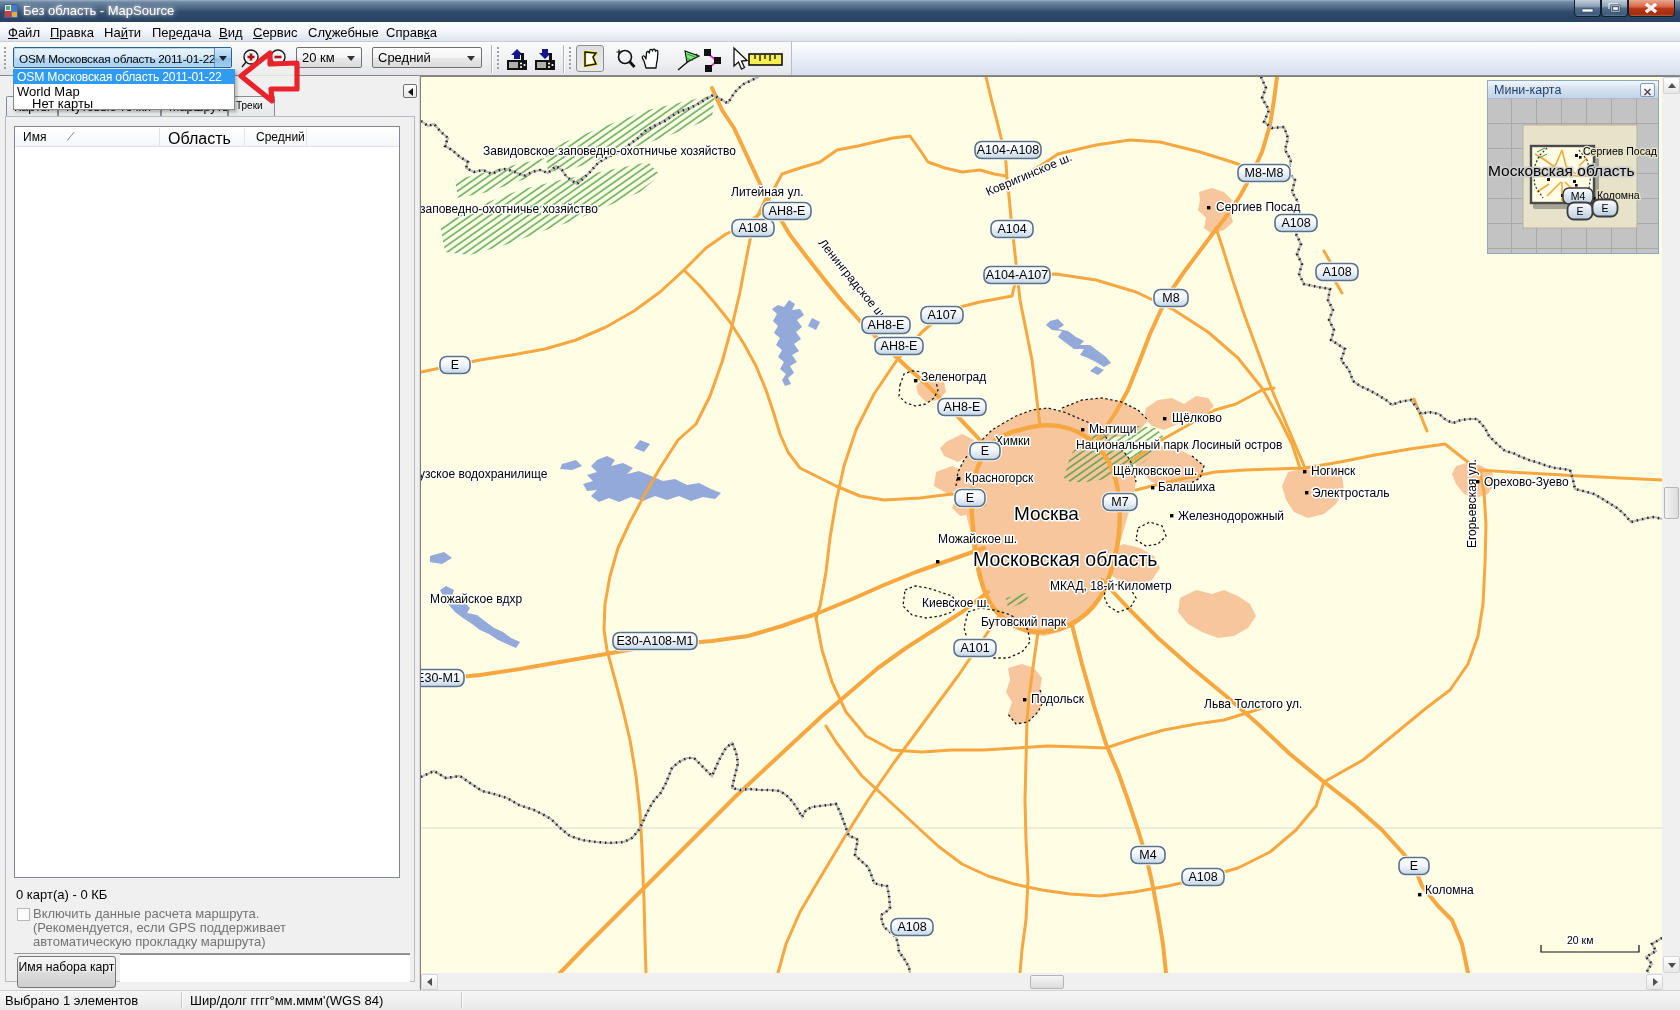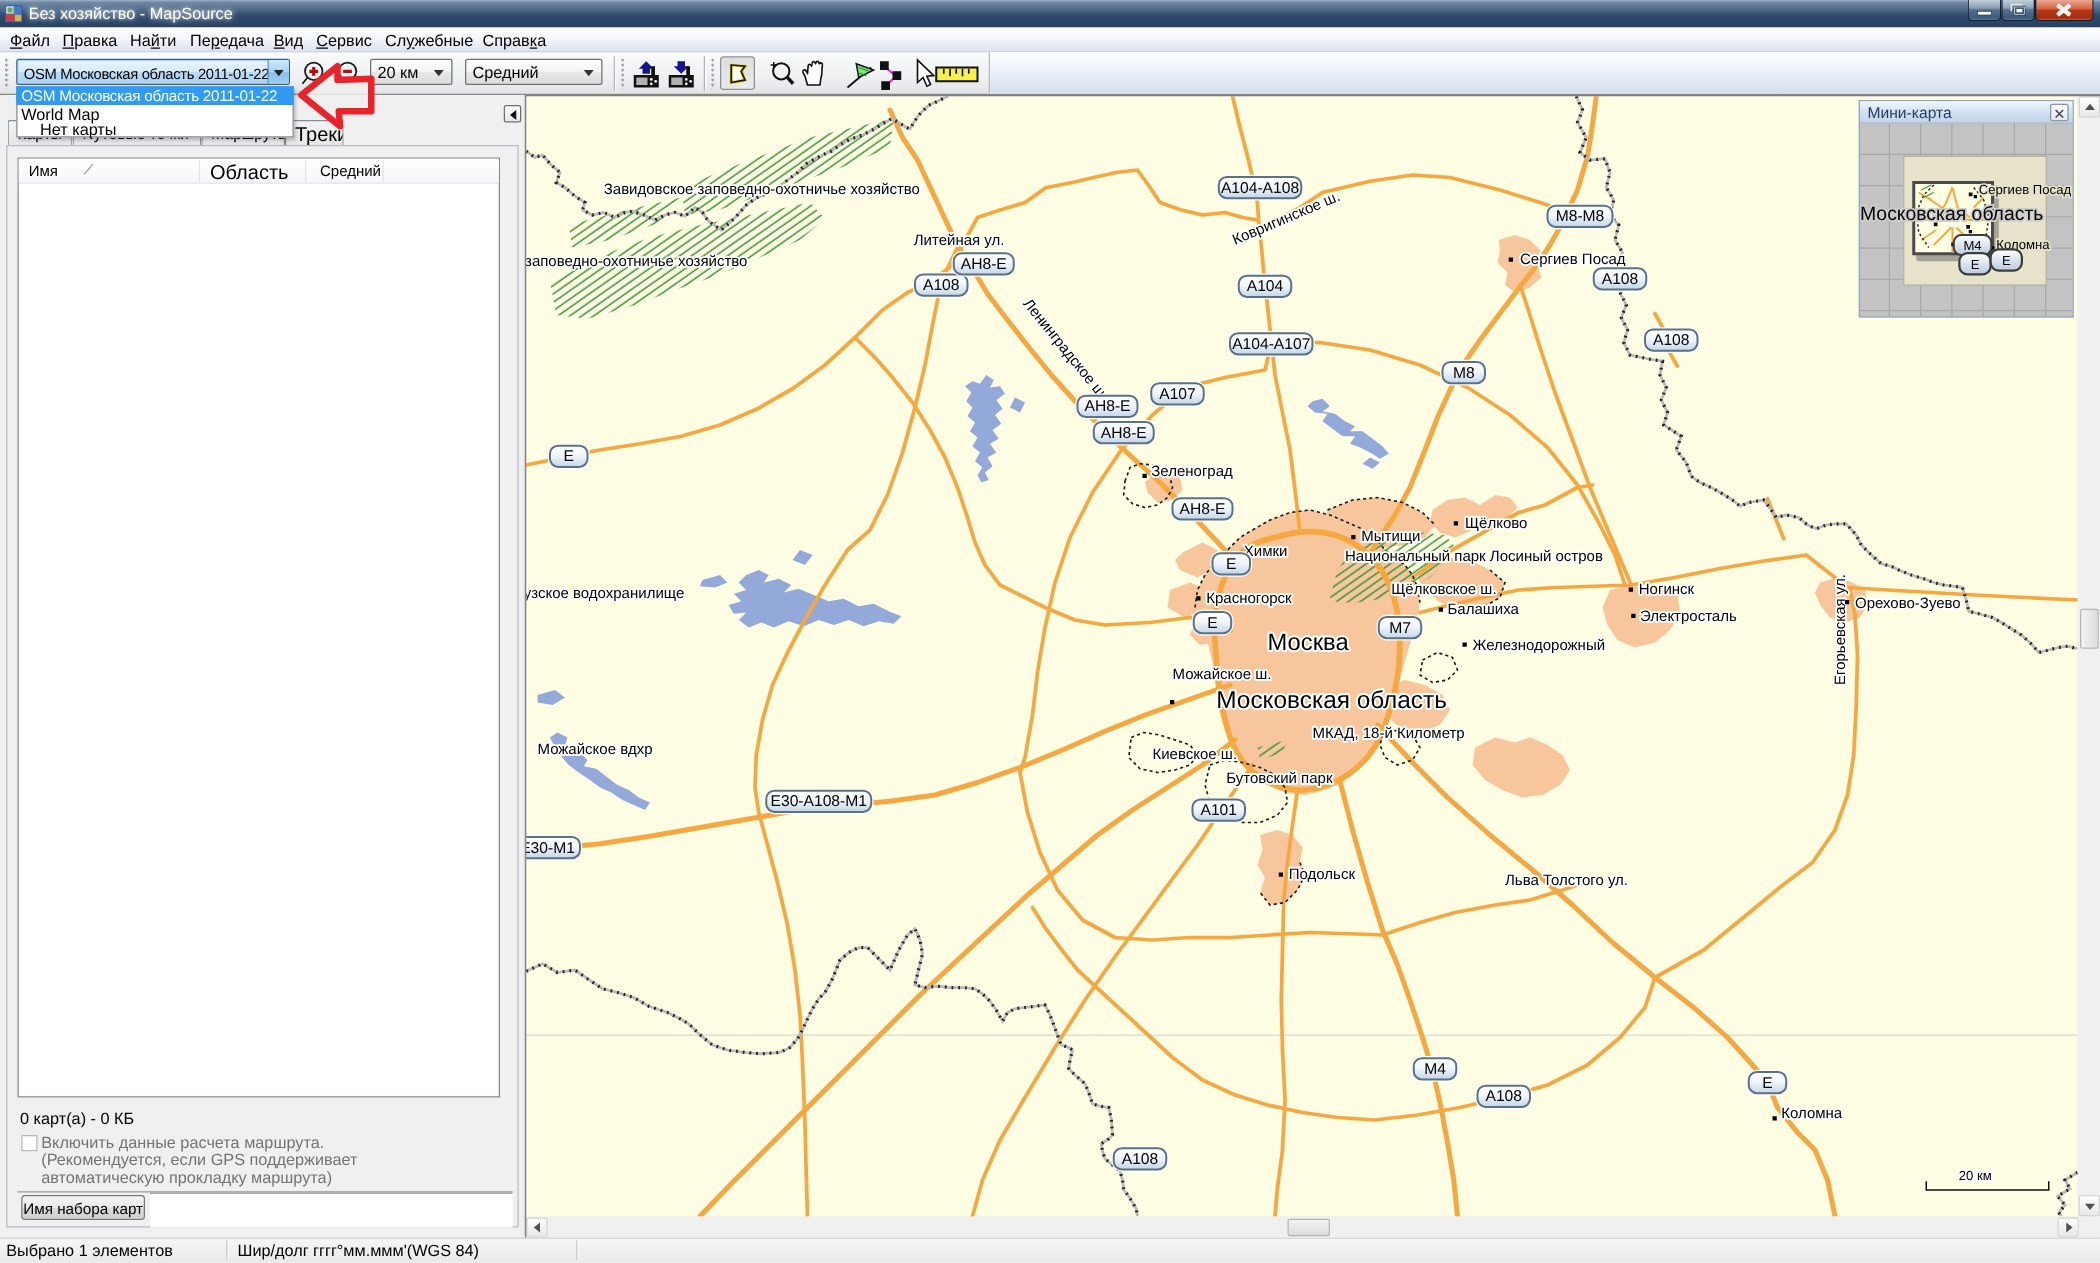--- a/index.html
+++ b/index.html
@@ -26,21 +26,21 @@
 <body>
 <div id="titlebar"></div>
 <svg id="appicon" class="abs" style="left:4px;top:4px" width="14" height="14">
     <rect x="0" y="0" width="14" height="14" fill="#3a62a8"></rect>
     <rect x="1" y="1" width="6" height="6" fill="#e8e8f0"></rect>
     <rect x="7" y="1" width="6" height="12" fill="#4a7ac0"></rect>
     <rect x="1" y="7" width="6" height="6" fill="#d43c3c"></rect>
     <rect x="8" y="8" width="5" height="5" fill="#e0b040"></rect>
     <rect x="2" y="2" width="4" height="4" fill="#58b058"></rect>
   </svg>
-<div id="apptitle">Без хозяйство - MapSource</div>
+<div id="apptitle">Без область - MapSource</div>
 <div class="winbtn" id="btnmin" style="background:linear-gradient(#c3cfdc 0%,#8b9fb3 40%,#54708c 50%,#3d5c7c 88%,#5a7893 100%)"><svg width="25" height="15">
       <rect x="7" y="9" width="11" height="3" fill="#fff" stroke="#2a3a4a" stroke-width=".6"></rect>
     </svg></div>
 <div class="winbtn" id="btnmax" style="background:linear-gradient(#c3cfdc 0%,#8b9fb3 40%,#54708c 50%,#3d5c7c 88%,#5a7893 100%)"><svg width="25" height="15">
       <g fill="none" stroke="#fff" stroke-width="1.6">
         <rect x="9" y="5" width="9" height="7" fill="#fff" stroke="#2a3a4a" stroke-width=".6"></rect>
         <rect x="10.5" y="6.5" width="6" height="4" fill="none" stroke="#44607c" stroke-width="1.4"></rect>
         <path d="M7 9 v-5.5 h9" stroke="#dfe6ec" stroke-width="1.2" fill="none"></path>
       </g>
     </svg></div>
@@ -160,38 +160,38 @@
 <div class="abs" style="left:0;top:76px;width:420px;height:912px;background:#f0f0f0"></div>
 <div class="abs" style="left:419px;top:76px;width:2px;height:912px;background:#f0f0f0;border-left:1px solid #d8d8d8"></div>
 
 <div class="abs" style="left:403px;top:84px;width:14px;height:14px;border:1px solid #707070;border-radius:2px;background:linear-gradient(#fdfdfd,#e8e8e8)">
     <div style="position:absolute;left:4px;top:3px;width:0;height:0;border-top:4px solid transparent;border-bottom:4px solid transparent;border-right:5px solid #111"></div>
   </div>
 
 <div class="abs" style="left:6px;top:96px;width:52px;height:21px;border:1px solid #898c95;border-bottom:none;border-radius:2px 2px 0 0;background:linear-gradient(#f2f3f4,#e4e6e8);font-size:12.5px;padding:3px 0 0 7px;white-space:nowrap;overflow:hidden">Карты</div>
 <div class="abs" style="left:58px;top:96px;width:103px;height:21px;border:1px solid #898c95;border-bottom:none;border-radius:2px 2px 0 0;background:linear-gradient(#f2f3f4,#e4e6e8);font-size:12.5px;padding:3px 0 0 7px;white-space:nowrap;overflow:hidden">Путевые точки</div>
 <div class="abs" style="left:161px;top:96px;width:67px;height:21px;border:1px solid #898c95;border-bottom:none;border-radius:2px 2px 0 0;background:linear-gradient(#f2f3f4,#e4e6e8);font-size:12.5px;padding:3px 0 0 7px;white-space:nowrap;overflow:hidden">Маршруты</div>
-<div class="abs" style="left:228px;top:96px;width:47px;height:21px;border:1px solid #898c95;border-bottom:none;border-radius:2px 2px 0 0;background:linear-gradient(#f2f3f4,#e4e6e8);font-size:16px;padding:3px 0 0 7px;white-space:nowrap;overflow:hidden">Треки</div>
+<div class="abs" style="left:228px;top:96px;width:47px;height:21px;border:1px solid #898c95;border-bottom:none;border-radius:2px 2px 0 0;background:linear-gradient(#f2f3f4,#e4e6e8);font-size:10px;padding:3px 0 0 7px;white-space:nowrap;overflow:hidden">Треки</div>
 <div class="abs" style="left:5px;top:116px;width:410px;height:866px;border:1px solid #b8bcc2;background:#f0f0f0"></div>
 
 <div class="abs" style="left:14px;top:126px;width:386px;height:752px;border:1px solid #828790;background:#fff">
  <div style="position:absolute;left:0;top:0;width:100%;height:20px;background:linear-gradient(#ffffff,#f5f6f7);border-bottom:1px solid #dfe2e6"></div>
  <div style="position:absolute;left:8px;top:3px;font-size:12px">Имя</div>
  <div style="position:absolute;left:52px;top:3px;font-size:11px;color:#666">⟋</div>
  <div style="position:absolute;left:153px;top:3px;font-size:16px">Область</div>
  <div style="position:absolute;left:241px;top:3px;font-size:12px">Средний</div>
  <div style="position:absolute;left:144px;top:1px;width:1px;height:18px;background:#e2e4e8"></div>
  <div style="position:absolute;left:229px;top:1px;width:1px;height:18px;background:#e2e4e8"></div>
  <div style="position:absolute;left:291px;top:1px;width:1px;height:18px;background:#e2e4e8"></div>
 </div>
 <div class="abs" style="left:16px;top:887px;font-size:13px">0 карт(а) - 0 КБ</div>
 <div class="abs" style="left:17px;top:908px;width:13px;height:13px;border:1px solid #b8b8b8;background:#fdfdfd"></div>
 <div class="abs" style="left:33px;top:907px;font-size:13px;color:#737373;line-height:14px">Включить данные расчета маршрута.<br>(Рекомендуется, если GPS поддерживает<br>автоматическую прокладку маршрута)</div>
 <div class="abs" style="left:14px;top:953px;width:396px;height:1px;background:#9a9a9a"></div>
-<div class="abs" style="left:17px;top:956px;width:99px;height:20px;border:1px solid #777;border-radius:3px;background:linear-gradient(#f6f6f6,#e9e9e9 50%,#dcdcdc 51%,#cfcfcf);font-size:12.2px;text-align:center;padding-top:3px;white-space:nowrap;overflow:hidden">Имя набора карт</div>
+<div class="abs" style="left:17px;top:956px;width:99px;height:32px;border:1px solid #777;border-radius:3px;background:linear-gradient(#f6f6f6,#e9e9e9 50%,#dcdcdc 51%,#cfcfcf);font-size:12.2px;text-align:center;padding-top:3px;white-space:nowrap;overflow:hidden">Имя набора карт</div>
 <div class="abs" style="left:120px;top:954px;width:290px;height:28px;background:#fff;border-top:1px solid #888"></div>
 
 <div id="statusbar"></div>
 <div class="abs" style="left:5px;top:993px;font-size:13px">Выбрано 1 элементов</div>
 <div class="stsep" style="left:181px"></div>
 <div class="abs" style="left:190px;top:993px;font-size:13px">Шир/долг гггг°мм.ммм'(WGS 84)</div>
 <div class="stsep" style="left:461px"></div>
 
 <svg class="abs" style="left:421px;top:77px" width="1241" height="896" viewBox="421 77 1241 896">
 <defs>

